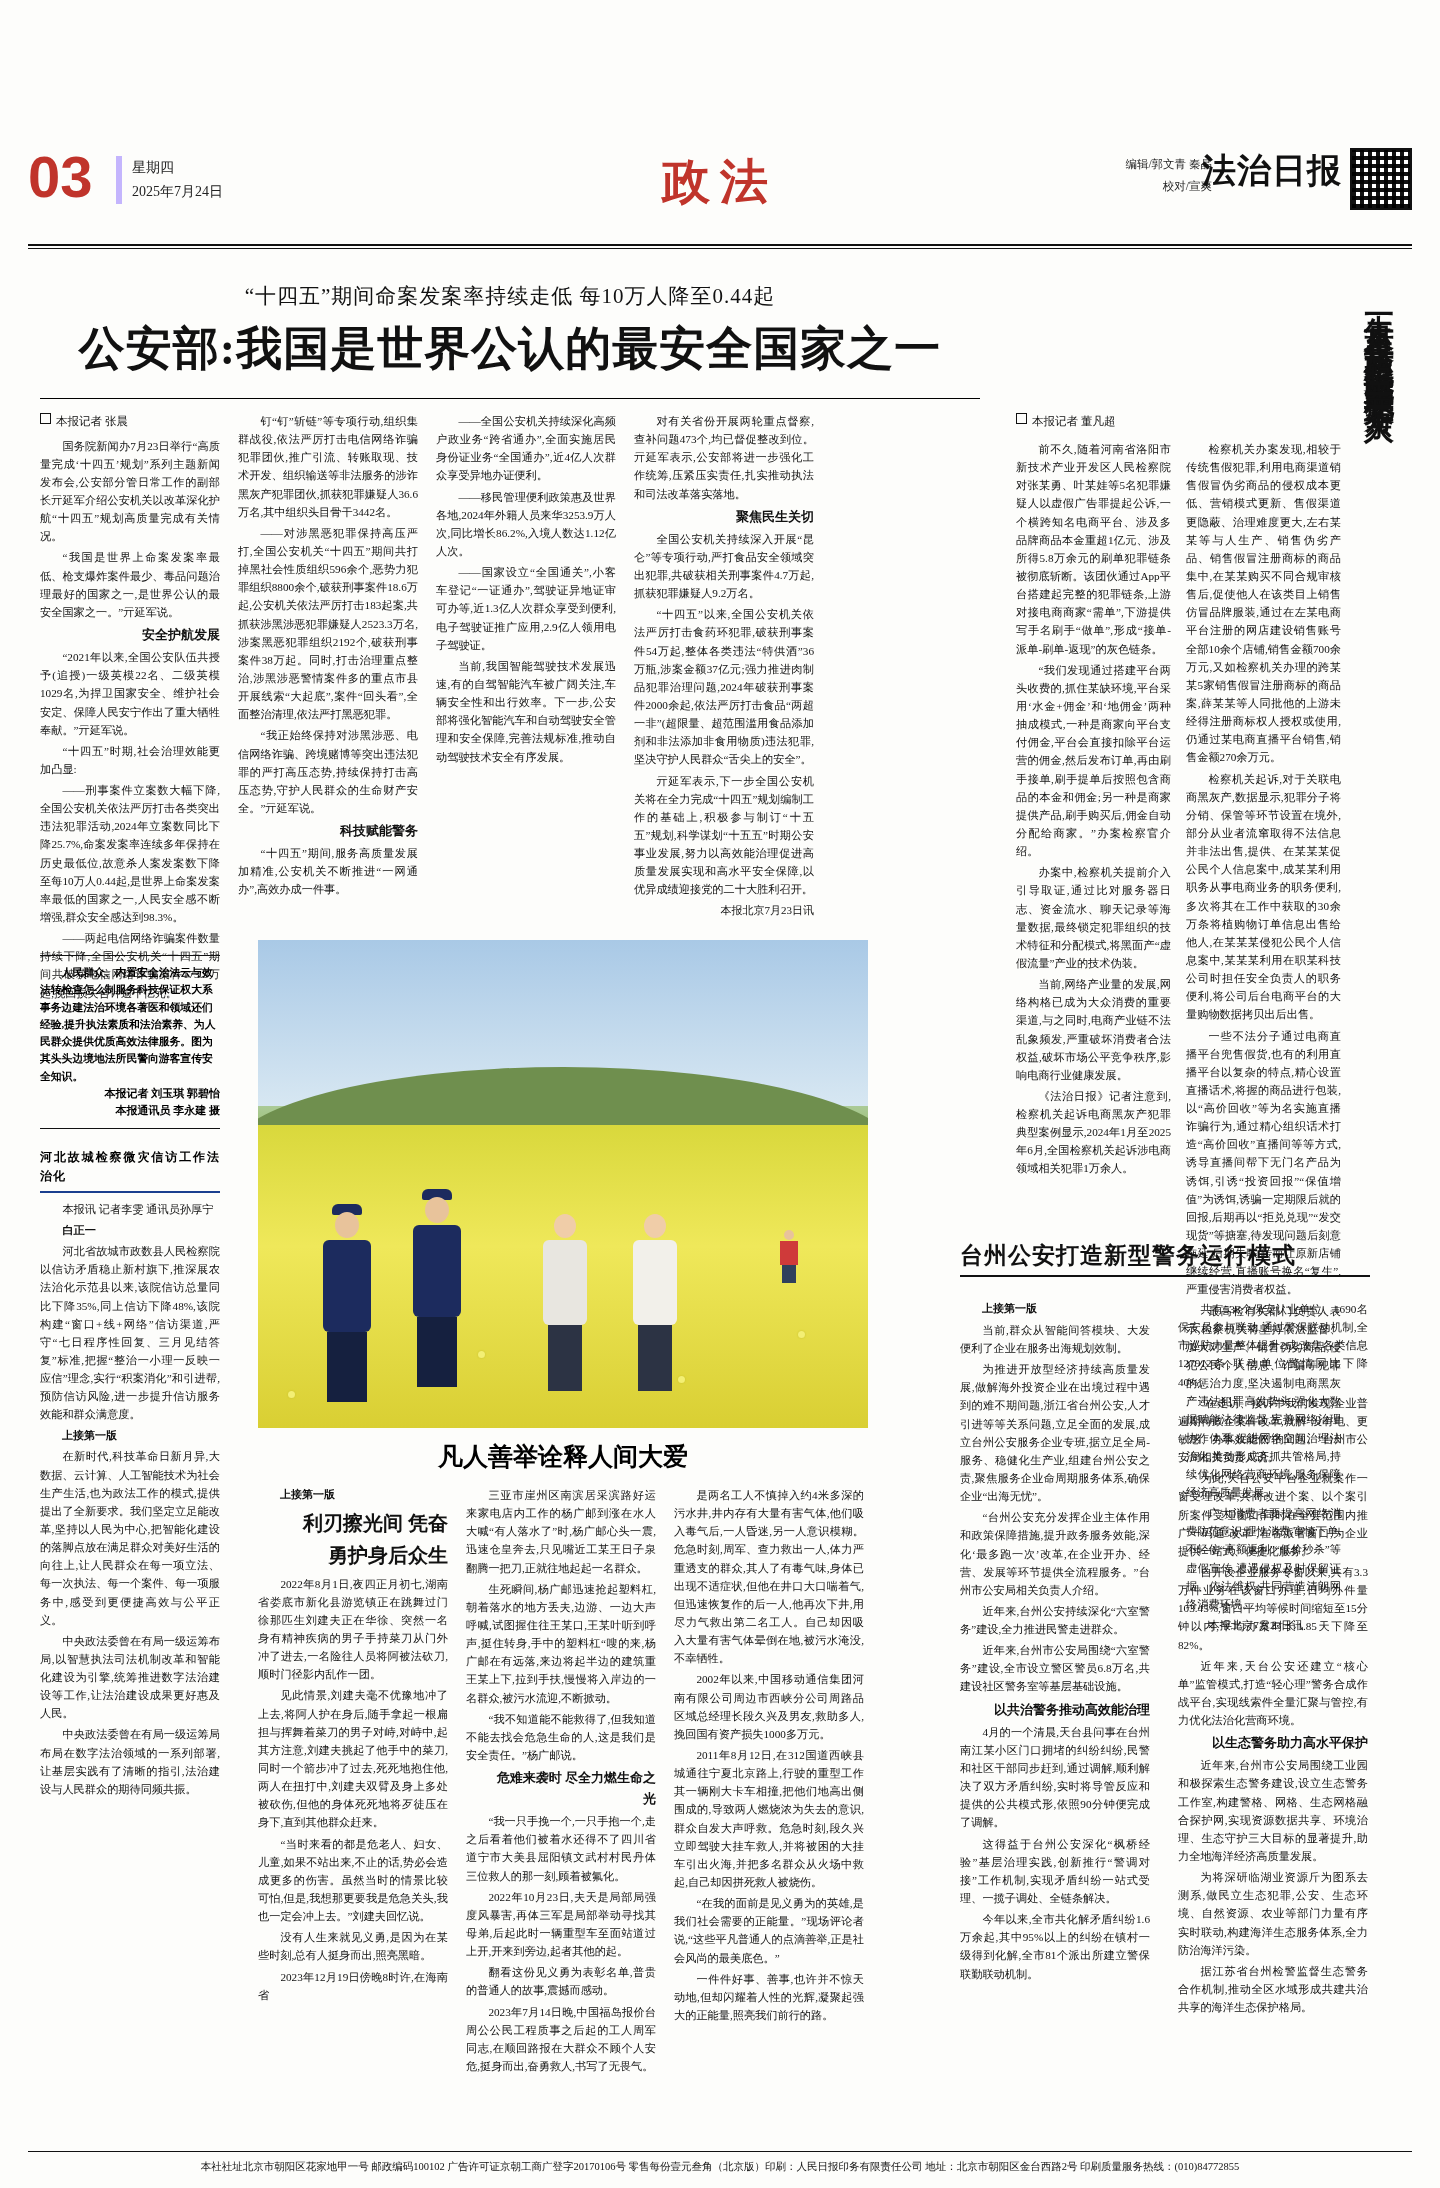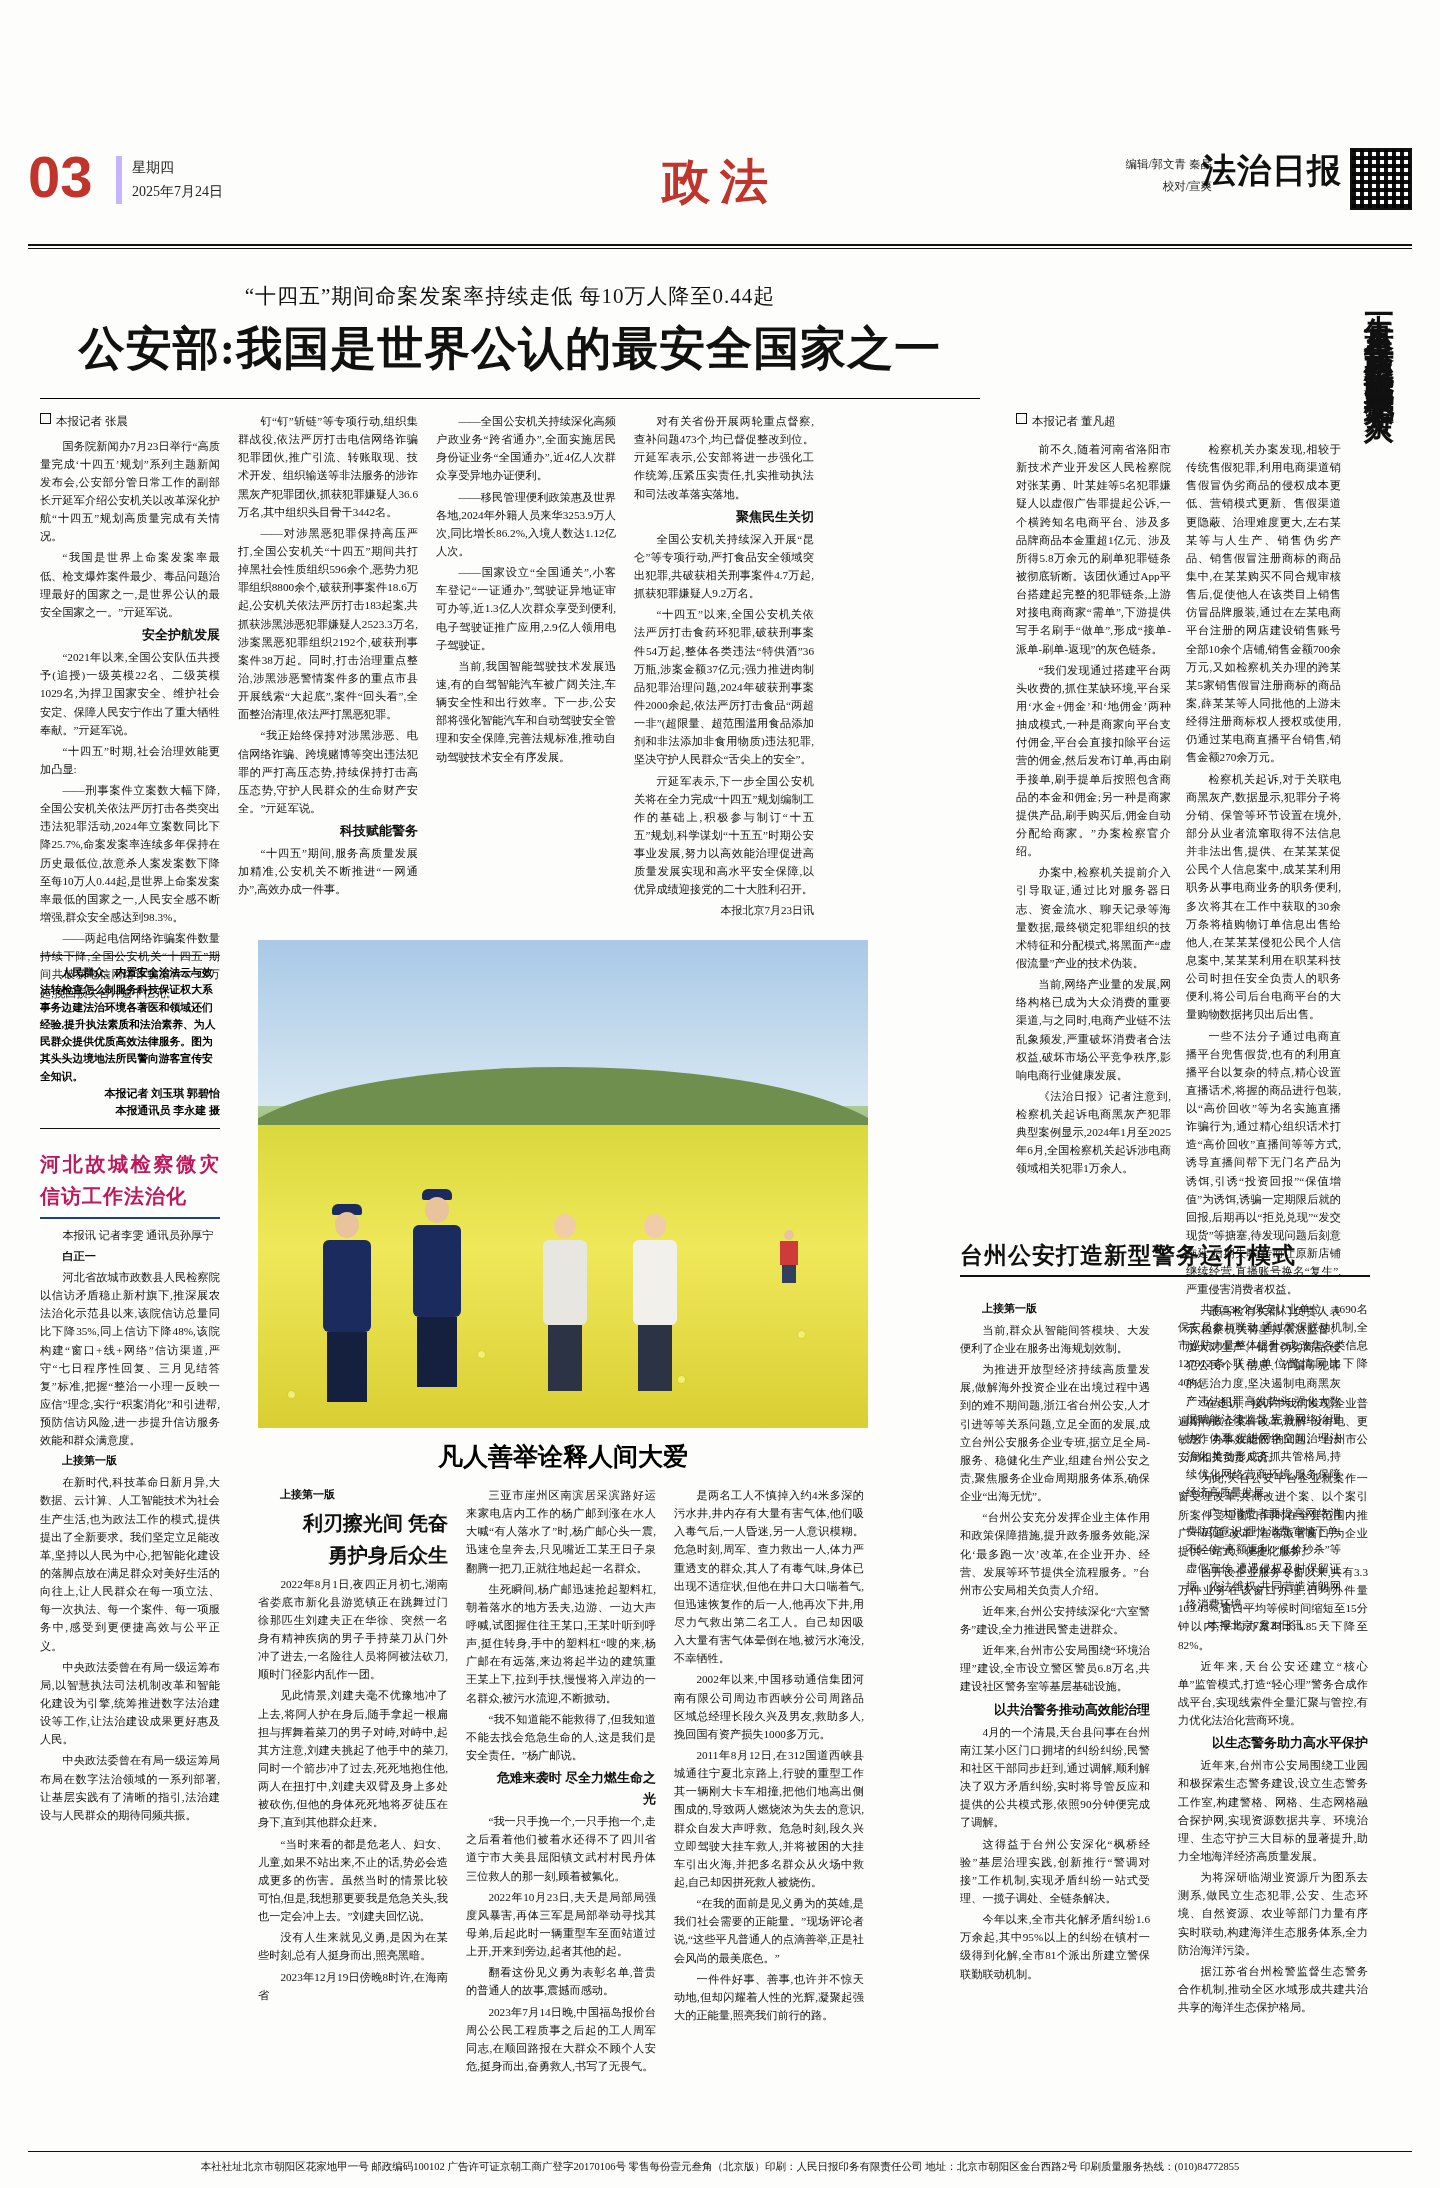--- a/index.html
+++ b/index.html
@@ -52,21 +52,21 @@
   .notebox{position:absolute;left:40px;top:955px;width:180px;border-top:1px solid #111;
            border-bottom:1px solid #111;padding:8px 0;font-size:10.8px;line-height:1.6;font-weight:bold;}
   .notebox p{margin:0;text-indent:2em;}
 
   
   .vhead{position:absolute;right:42px;top:290px;width:110px;height:640px;
          writing-mode:vertical-rl;text-orientation:upright;
          font-size:30px;font-weight:bold;letter-spacing:4px;line-height:1.25;color:#111;}
 
   
-  .sec-title{font-size:20px;font-weight:bold;color:#be185d;letter-spacing:1px;}
+  .sec-title{font-size:12px;font-weight:bold;color:#000000;letter-spacing:1px;}
   .secline{border-top:2px solid #1b3f8f;margin:4px 0 7px;}
 
   
   .photo{position:absolute;left:258px;top:940px;width:610px;height:488px;overflow:hidden;
          background:linear-gradient(#bcd6ea 0%,#cfe3f0 22%,#9fc27a 38%,#e9e44a 58%,#e2dc3a 100%);}
   .sky{position:absolute;left:0;top:0;right:0;height:34%;
        background:linear-gradient(#a9c9e6,#d7e7f2);}
   .hill{position:absolute;left:-5%;top:26%;width:110%;height:18%;border-radius:50%/100% 100% 0 0;
         background:#6f8f4e;}
   .field{position:absolute;left:0;top:38%;right:0;bottom:0;
@@ -265,21 +265,21 @@
     <div class="sec-title" style="color:#111;font-size:23px;text-align:left;">台州公安打造新型警务运行模式</div>
     <div class="secline" style="border-top:2px solid #111;"></div>
   </div>
 
   <div class="col" style="left:960px;top:1300px;width:190px;">
     <p class="tagline">上接第一版</p>
     <p>当前,群众从智能间答模块、大发便利了企业在服务出海规划效制。</p>
     <p>为推进开放型经济持续高质量发展,做解海外投资企业在出境过程中遇到的难不期间题,浙江省台州公安,人才引进等等关系问题,立足全面的发展,成立台州公安服务企业专班,据立足全局-服务、稳健化生产业,组建台州公安之责,聚焦服务企业命周期服务体系,确保企业“出海无忧”。</p>
     <p>“台州公安充分发挥企业主体作用和政策保障措施,提升政务服务效能,深化‘最多跑一次’改革,在企业开办、经营、发展等环节提供全流程服务。”台州市公安局相关负责人介绍。</p>
     <p>近年来,台州公安持续深化“六室警务”建设,全力推进民警走进群众。</p>
-    <p>近年来,台州市公安局围绕“环境治理”建设,全市设立警区警员6.8万名,共建设社区警务室等基层基础设施。</p>
+    <p>近年来,台州市公安局围绕“六室警务”建设,全市设立警区警员6.8万名,共建设社区警务室等基层基础设施。</p>
     <p class="sub">以共治警务推动高效能治理</p>
     <p>4月的一个清晨,天台县问事在台州南江某小区门口拥堵的纠纷纠纷,民警和社区干部同步赶到,通过调解,顺利解决了双方矛盾纠纷,实时将导管反应和提供的公共模式形,依照90分钟便完成了调解。</p>
     <p>这得益于台州公安深化“枫桥经验”基层治理实践,创新推行“警调对接”工作机制,实现矛盾纠纷一站式受理、一揽子调处、全链条解决。</p>
     <p>今年以来,全市共化解矛盾纠纷1.6万余起,其中95%以上的纠纷在镇村一级得到化解,全市81个派出所建立警保联勤联动机制。</p>
   </div>
 
   <div class="col" style="left:1178px;top:1300px;width:190px;">
     <p>共有538个保安认业单位、1690名保安员参与联动,通过警保联动机制,全市巡防力量整体提升2成,改集各类信息127912条,联动单位警情同比下降40%。</p>
     <p>“在走访、接诉中我们发现,企业普遍期待政企案件改革,就解‘没有电、更敏感、办事效能低’的问题。”台州市公安局相关负责人说。</p>
     <p>为此,天台公安平台企业就案作一窗受理改革,共商改进个案、以个案引所案件受理窗口,同时在全县范围内推广一码通‘改革’,在各派署窗口,为企业提供一站式、便捷化服务。</p>

